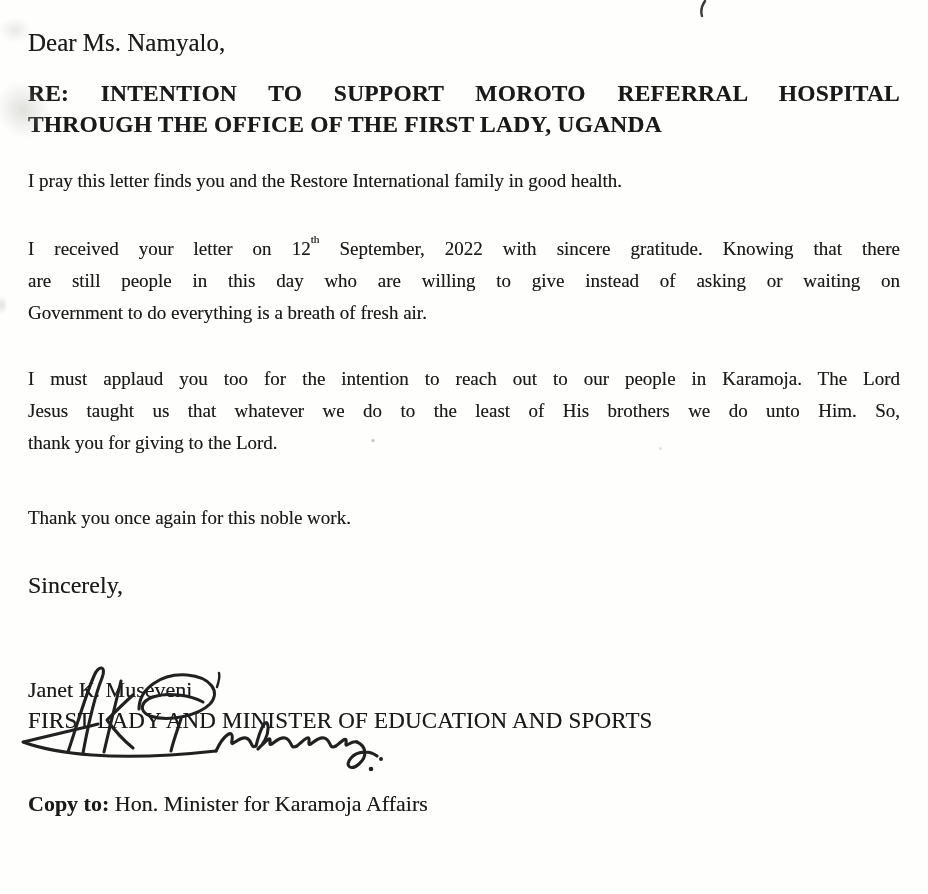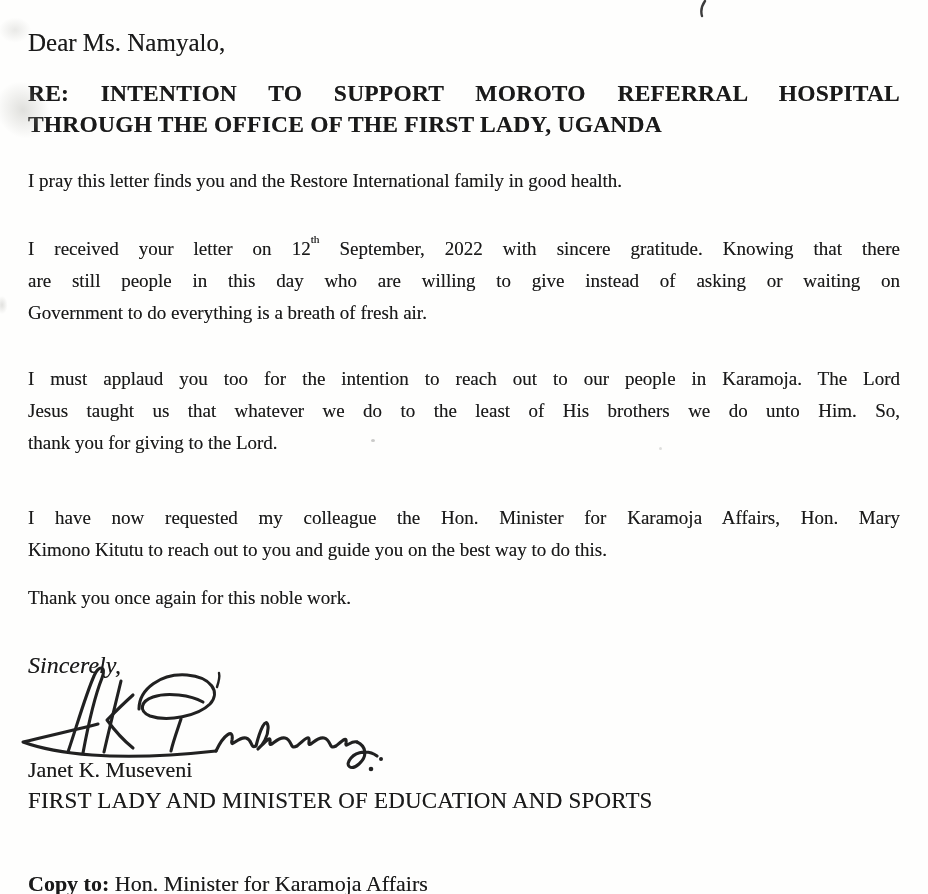--- a/index.html
+++ b/index.html
@@ -17,21 +17,21 @@
   .salutation{font-size:25px;line-height:32px;margin-bottom:19px;}
   .subject{font-weight:bold;font-size:23.5px;line-height:31px;margin-bottom:25px;letter-spacing:0.2px;}
   .j{text-align:justify;text-align-last:justify;}
   .paragraphs .para .line{font-size:19px;line-height:32px;}
   .paragraphs .para:nth-child(1){margin-bottom:36px;}
   .paragraphs .para:nth-child(2){margin-bottom:34px;}
   .paragraphs .para:nth-child(3){margin-bottom:43px;}
   .paragraphs .para:nth-child(4){margin-bottom:16px;}
   .paragraphs .para:nth-child(5){margin-bottom:0;}
   sup{font-size:0.6em;line-height:0;position:relative;top:-0.45em;}
-  .closing{font-size:24px;line-height:32px;margin-top:35px;font-style:italic;}
+  .closing{font-size:24px;line-height:32px;margin-top:35px;}
   .sig-name{font-size:22px;line-height:31px;margin-top:73px;}
   .sig-title{font-size:23px;line-height:31px;font-weight:normal;letter-spacing:0.2px;}
   .copy-line{font-size:22px;line-height:32px;margin-top:52px;}
   .copy-label{font-weight:bold;}
   .signature-svg{position:absolute;left:20px;top:652px;pointer-events:none;z-index:3;}
   .pen-mark{position:absolute;left:697px;top:0;z-index:2;}
   .smudge{position:absolute;z-index:1;}
   .smudge-a{left:-14px;top:68px;width:74px;height:84px;
     background:radial-gradient(closest-side,rgba(175,175,168,0.38),rgba(175,175,168,0) 70%);
     transform:rotate(-32deg);}
@@ -73,24 +73,20 @@
         <div class="line j">I received your letter on 12<sup>th</sup> September, 2022 with sincere gratitude. Knowing that there</div>
         <div class="line j">are still people in this day who are willing to give instead of asking or waiting on</div>
         <div class="line">Government to do everything is a breath of fresh air.</div>
       </div>
       <div class="para">
         <div class="line j">I must applaud you too for the intention to reach out to our people in Karamoja. The Lord</div>
         <div class="line j">Jesus taught us that whatever we do to the least of His brothers we do unto Him. So,</div>
         <div class="line">thank you for giving to the Lord.</div>
       </div>
       <div class="para">
-        <div class="line j">I have now requested my colleague the Hon. Minister for Karamoja Affairs, Hon. Mary</div>
-        <div class="line">Kimono Kitutu to reach out to you and guide you on the best way to do this.</div>
-      </div>
-      <div class="para">
         <div class="line">Thank you once again for this noble work.</div>
       </div>
     </div>
 
   <div class="closing">Sincerely,</div>
 
   <div class="sig-name">Janet K. Museveni</div>
   <div class="sig-title">FIRST LADY AND MINISTER OF EDUCATION AND SPORTS</div>
 
   <div class="copy-line">

